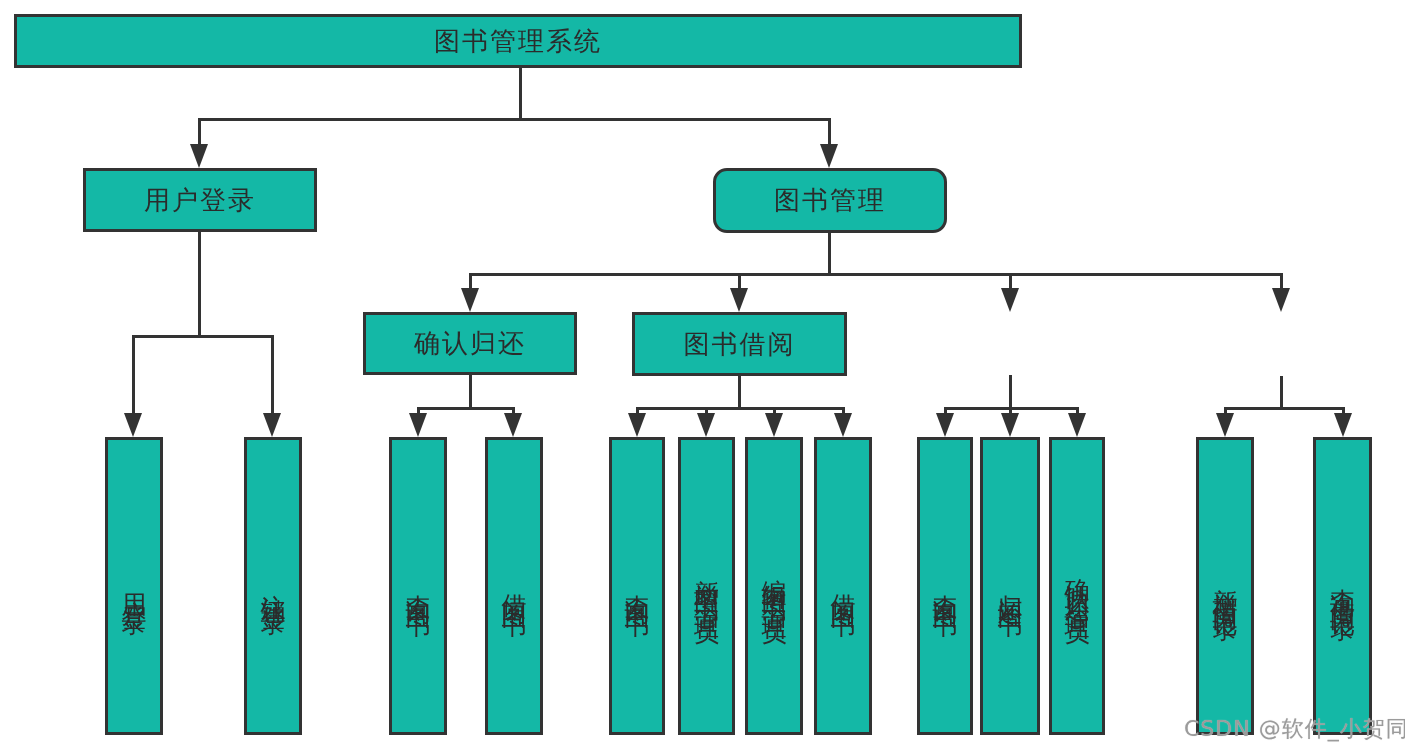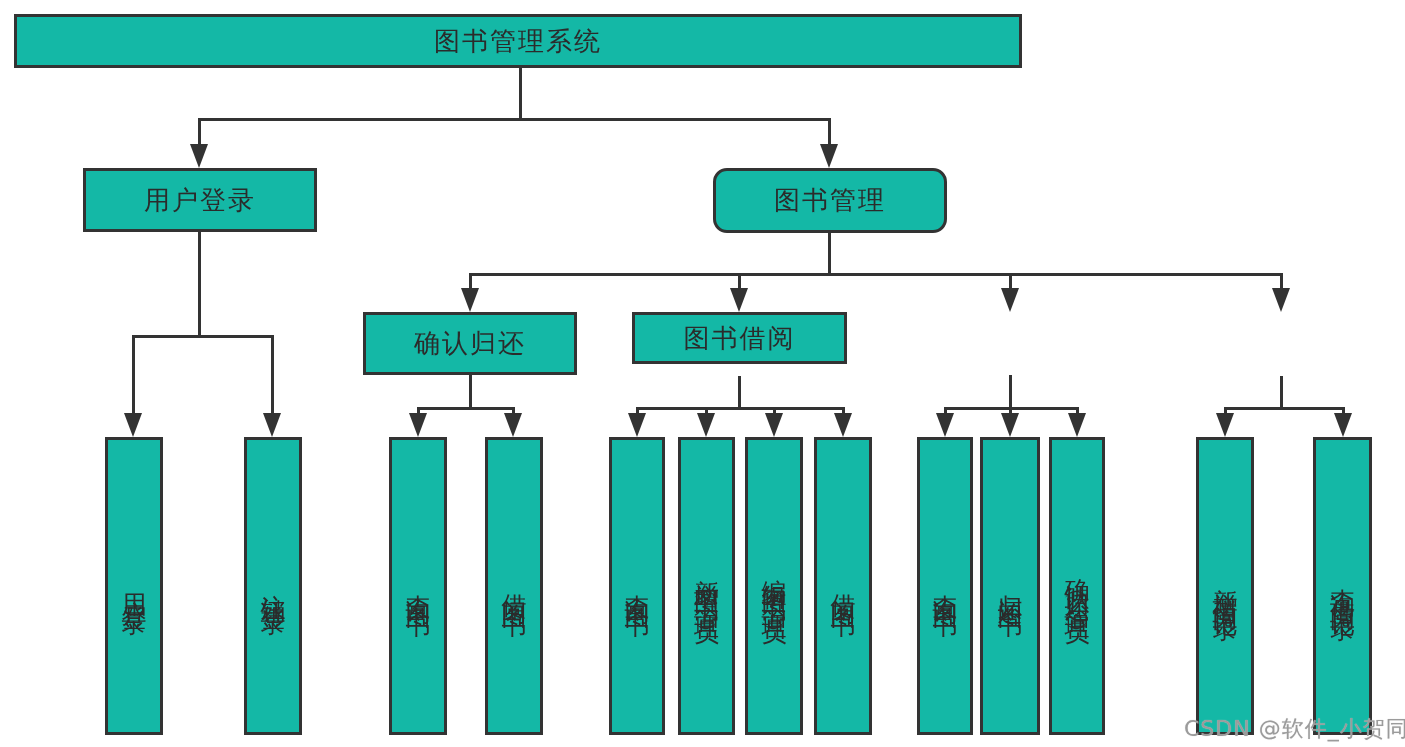--- a/index.html
+++ b/index.html
@@ -60,21 +60,21 @@
   <div class="vline" style="left:469px;top:273px;height:17px;"></div>
   <div class="arrow" style="left:461px;top:288px;"></div>
   <div class="vline" style="left:738px;top:273px;height:17px;"></div>
   <div class="arrow" style="left:730px;top:288px;"></div>
   <div class="vline" style="left:1009px;top:273px;height:17px;"></div>
   <div class="arrow" style="left:1001px;top:288px;"></div>
   <div class="vline" style="left:1280px;top:273px;height:17px;"></div>
   <div class="arrow" style="left:1272px;top:288px;"></div>
 
   <div class="node hnode" style="left:363px;top:312px;width:214px;height:63px;">确认归还</div>
-  <div class="node hnode" style="left:632px;top:312px;width:215px;height:52px;">图书借阅</div>
+  <div class="node hnode" style="left:632px;top:312px;width:215px;height:64px;">图书借阅</div>
 
   <div class="vline" style="left:469px;top:375px;height:32px;"></div>
   <div class="hline" style="left:417px;top:407px;width:98px;"></div>
   <div class="vline" style="left:417px;top:407px;height:8px;"></div>
   <div class="arrow" style="left:409px;top:413px;"></div>
   <div class="vline" style="left:512px;top:407px;height:8px;"></div>
   <div class="arrow" style="left:504px;top:413px;"></div>
 
   <div class="vline" style="left:738px;top:376px;height:31px;"></div>
   <div class="hline" style="left:636px;top:407px;width:209px;"></div>

